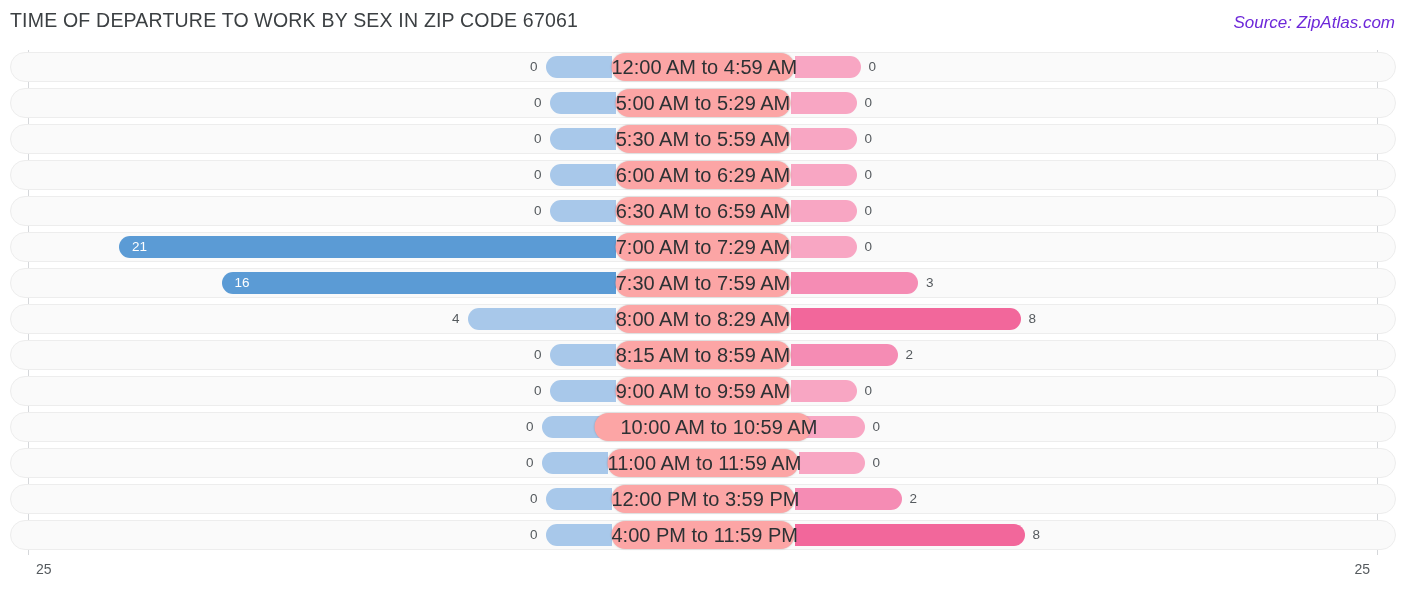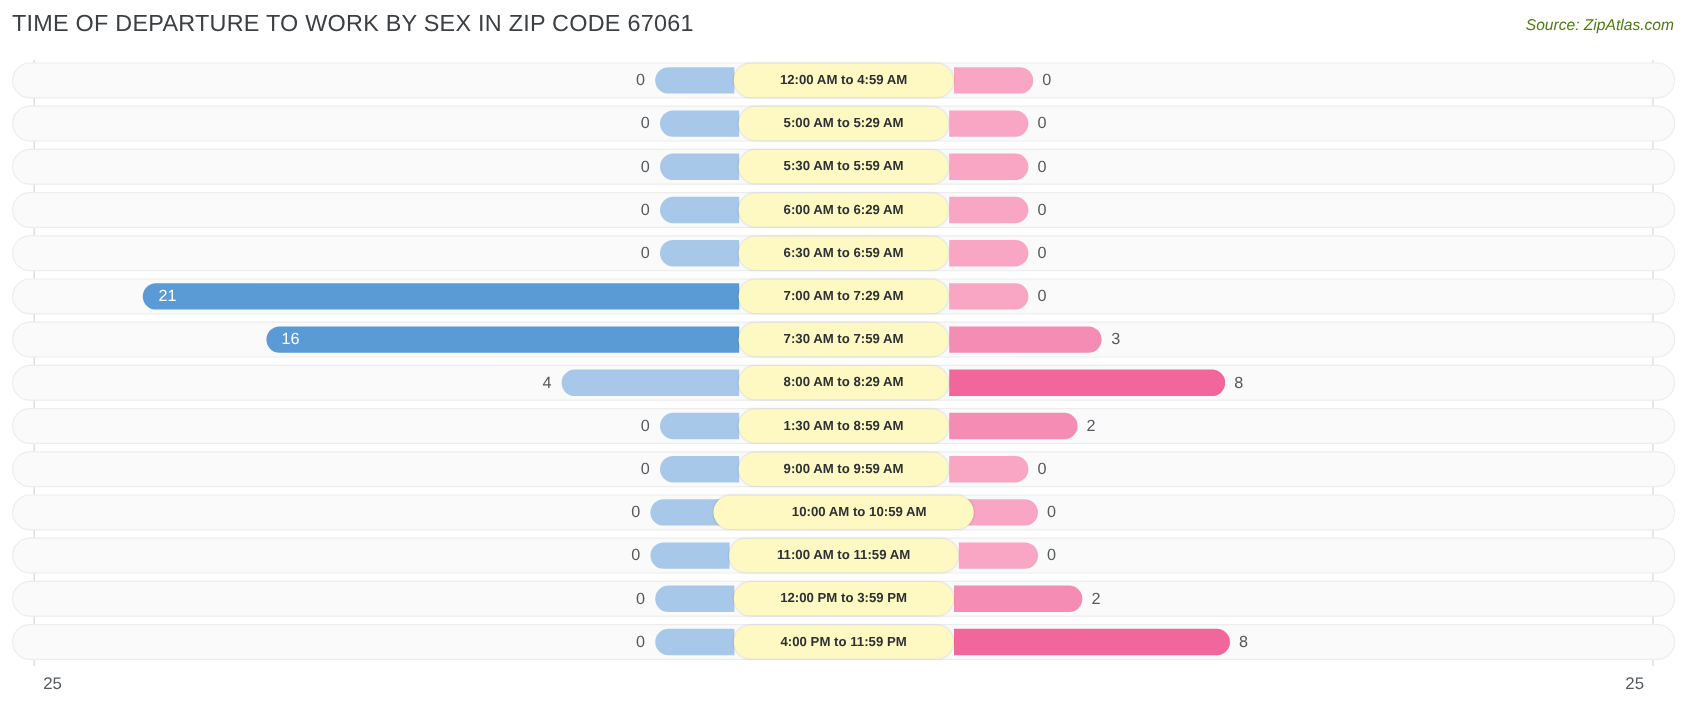--- a/index.html
+++ b/index.html
@@ -33,23 +33,23 @@
     top: 9px;
     font-size: 19.5px;
     color: #3c4043;
     letter-spacing: 0.2px;
     white-space: nowrap;
   }
   .chart-source {
     position: absolute;
     right: 11px;
     top: 13px;
-    font-size: 13px;
+    font-size: 17px;
     font-style: italic;
-    color: #4d7c0f;
+    color: #6d28d9;
     white-space: nowrap;
     text-align: right;
   }
 
   
   .plot {
     position: absolute;
     left: 0;
     top: 50px;
     width: 1406px;
@@ -118,29 +118,28 @@
   }
   .val.male-out  { text-align: right; }
   .val.female-out{ text-align: left; }
 
   
   .pill {
     position: absolute;
     top: 1px;
     height: 28px;
     line-height: 28px;
-    background: #fef9c3;
+    background: #fca5a5;
     border-radius: 14px;
     box-shadow: 0 0 2px rgba(0,0,0,0.22);
     text-align: center;
-    font-size: 11px;
+    font-size: 20px;
     color: #2d3134;
     white-space: nowrap;
     transform: translateX(-50%);
-    font-weight: bold;
   }
 
   
   .footer {
     position: absolute;
     left: 0;
     top: 556px;
     width: 1406px;
     height: 39px;
   }
@@ -254,21 +253,21 @@
         <div class="bar bar-female strong" style="left: 790.5px; width: 230px;"></div>
         <div class="val female-out" style="left: 1028.5px;">8</div>
         <div class="pill" style="left: 703px; width: 175px;">8:00 AM to 8:29 AM</div>
       </div>
       <div class="row" style="top: 290px;">
         <div class="track"></div>
         <div class="bar bar-male" style="left: 549.5px; width: 66px;"></div>
         <div class="val male-out" style="left: 509.5px; width: 32px;">0</div>
         <div class="bar bar-female mid" style="left: 790.5px; width: 107px;"></div>
         <div class="val female-out" style="left: 905.5px;">2</div>
-        <div class="pill" style="left: 703px; width: 175px;">1:30 AM to 8:59 AM</div>
+        <div class="pill" style="left: 703px; width: 175px;">8:15 AM to 8:59 AM</div>
       </div>
       <div class="row" style="top: 326px;">
         <div class="track"></div>
         <div class="bar bar-male" style="left: 549.5px; width: 66px;"></div>
         <div class="val male-out" style="left: 509.5px; width: 32px;">0</div>
         <div class="bar bar-female" style="left: 790.5px; width: 66px;"></div>
         <div class="val female-out" style="left: 864.5px;">0</div>
         <div class="pill" style="left: 703px; width: 175px;">9:00 AM to 9:59 AM</div>
       </div>
       <div class="row" style="top: 362px;">

